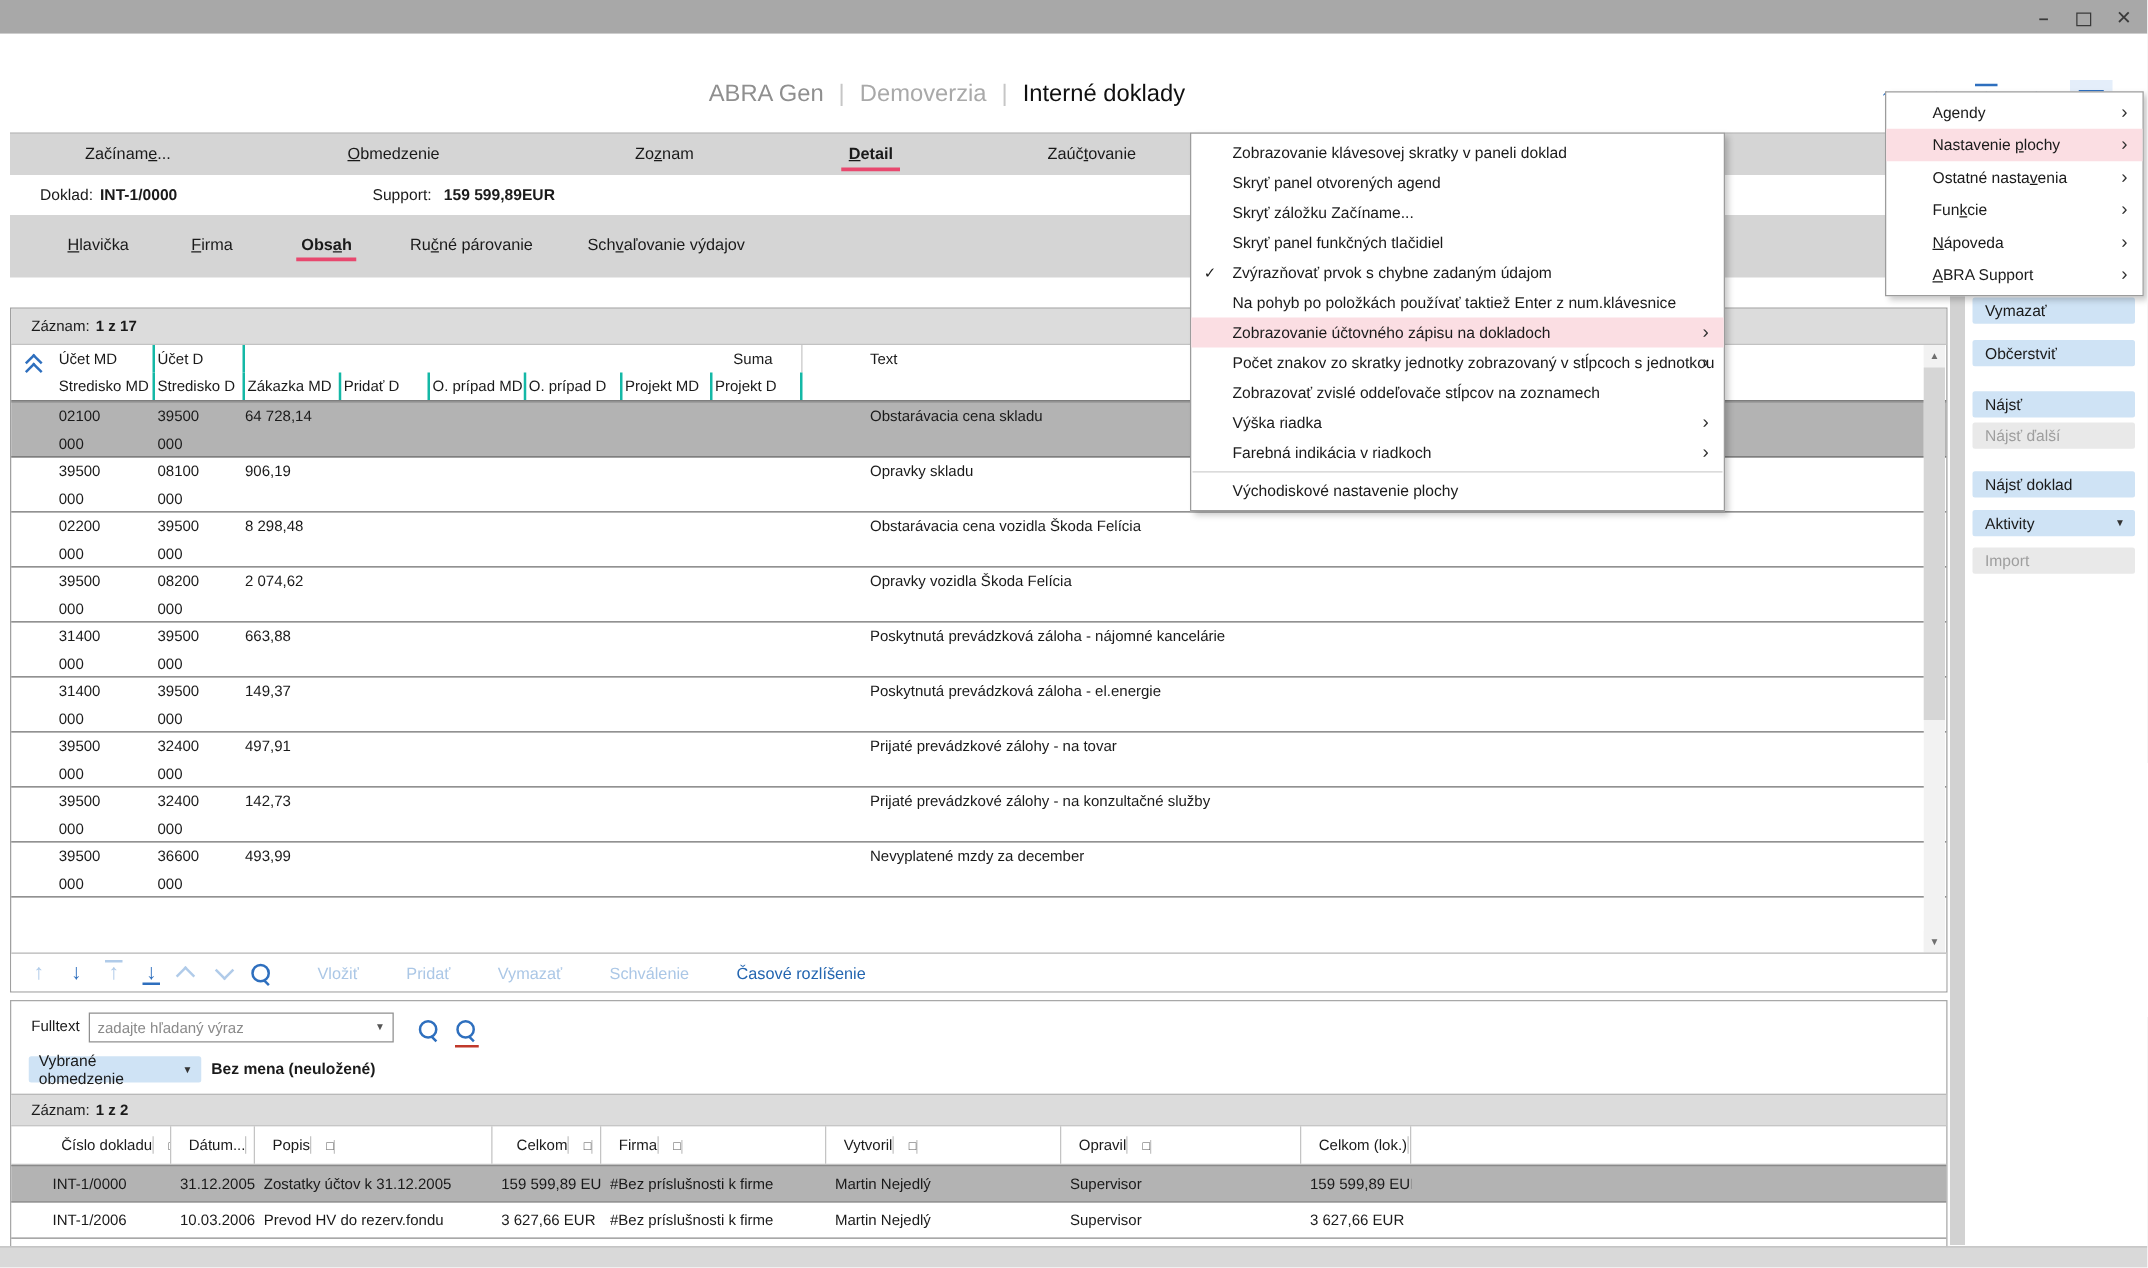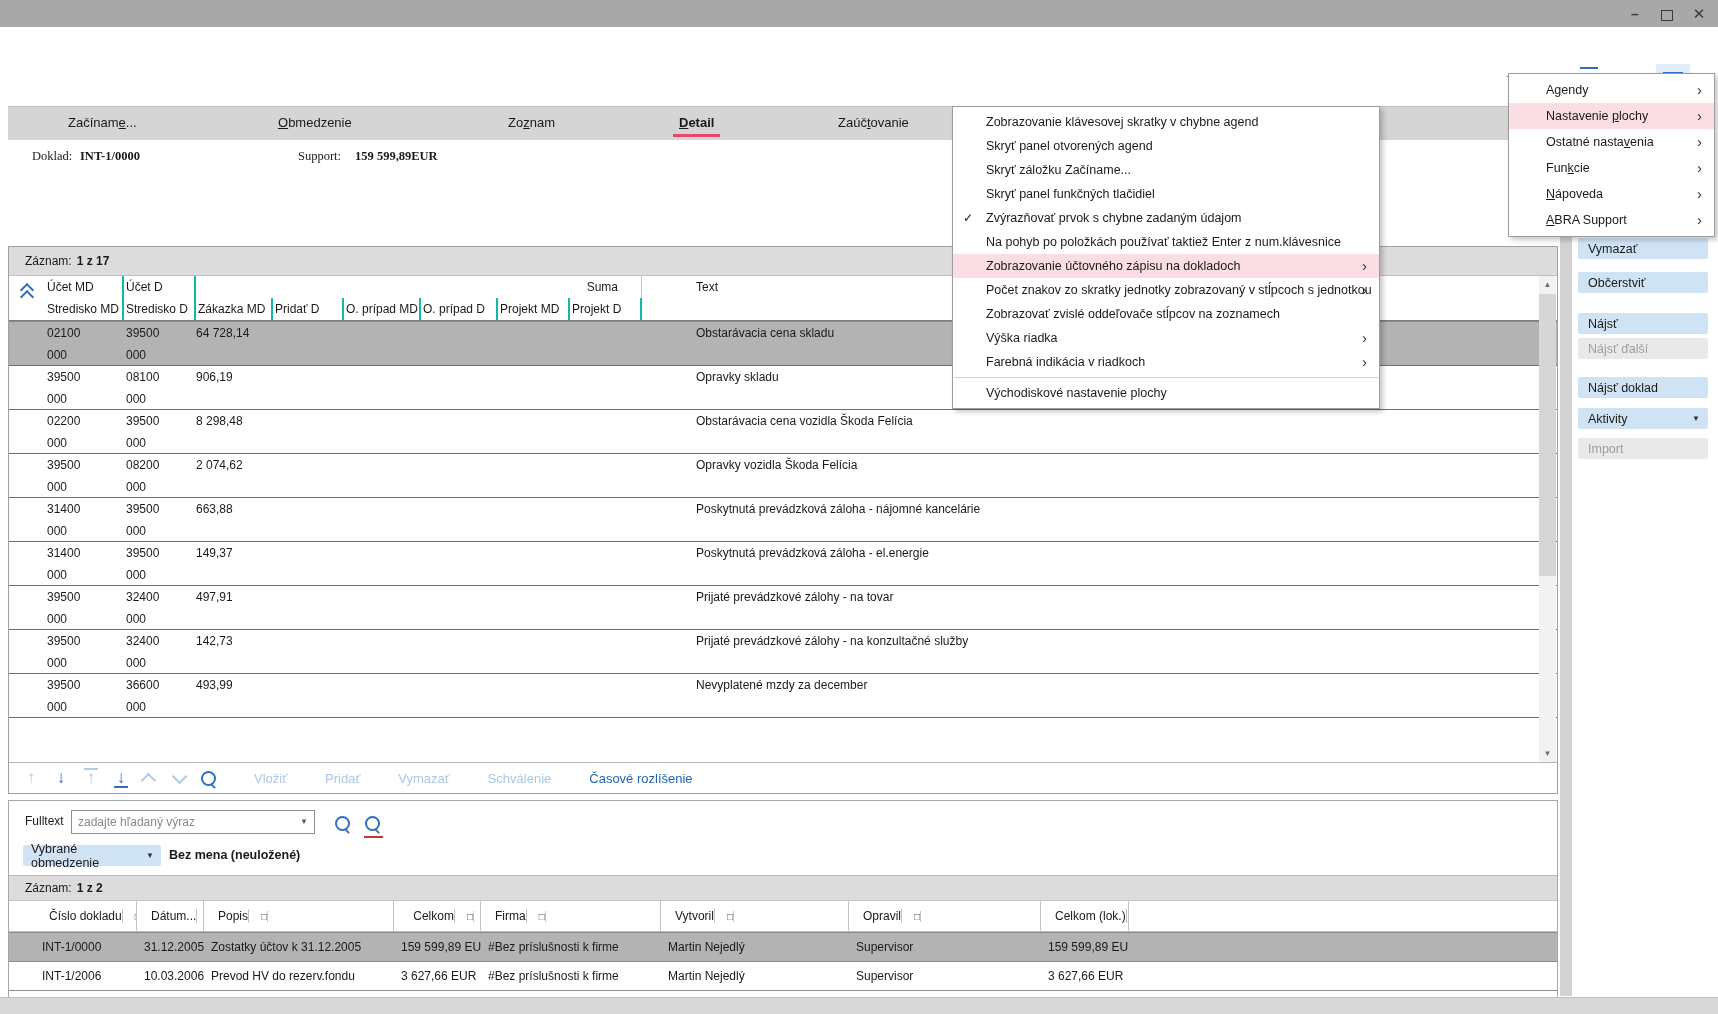--- a/index.html
+++ b/index.html
@@ -33,21 +33,21 @@
              gap:3px;align-items:center;cursor:pointer;}
   .hamburger i{display:block;width:20px;height:3px;background:#2e6fbe;}
 
   
   .tabsbar{position:absolute;left:8px;top:106px;width:1550px;height:34px;background:#d5d5d5;border-top:1px solid #bdbdbd;}
   .tab{position:absolute;top:8px;font-size:13px;cursor:pointer;white-space:nowrap;}
   .tab.active{font-weight:bold;}
   .tab.active::after{content:"";position:absolute;left:-6px;right:-6px;bottom:-7px;height:3px;background:#e8486e;}
 
   
-  .docbar{position:absolute;left:8px;top:140px;width:1550px;height:32px;background:#fff;font-family:Liberation Serif, serif;}
+  .docbar{position:absolute;left:8px;top:140px;width:1550px;height:32px;background:#fff;}
   .docbar .lbl{position:absolute;top:9px;font-size:12.5px;}
   .docbar .val{position:absolute;top:9px;font-size:12.5px;font-weight:bold;}
 
   
   .subtabsbar{position:absolute;left:8px;top:172px;width:1550px;height:50px;background:#d5d5d5;}
   .subtab{position:absolute;top:16px;font-size:13px;cursor:pointer;white-space:nowrap;}
   .subtab.active{font-weight:bold;}
   .subtab.active::after{content:"";position:absolute;left:-4px;right:-4px;bottom:-6px;height:3px;background:#e8486e;}
 
   
@@ -159,20 +159,23 @@
 
   <div class="titlebar">
     <div class="winctl min">–</div>
     <div class="winctl res">
         <span class="restore-shape"></span>
       </div>
     <div class="winctl close">✕</div>
   </div>
 
   <div class="appheader">
+    <div class="apptitle">
+      <span class="app">ABRA Gen</span><span class="sep">|</span><span class="env">Demoverzia</span><span class="sep">|</span><span class="agenda">Interné doklady</span>
+    </div>
     <div class="top-icons">
       <div class="aicon">↑</div>
       <div class="aicon">↓</div>
       <div class="aicon">
           <span class="bar-t"></span>
           <span>↑</span>
         </div>
       <div class="aicon">
           <span class="bar-b"></span>
           <span>↓</span>
@@ -195,20 +198,27 @@
     <span class="tab" style="left:1248px">Príloh<u>y</u></span>
   </div>
 
   <div class="docbar">
     <span class="lbl" style="left:24px">Doklad:</span>
     <span class="val" style="left:72px">INT-1/0000</span>
     <span class="lbl" style="left:290px">Support:</span>
     <span class="val" style="left:347px">159 599,89EUR</span>
   </div>
 
+  <div class="subtabsbar">
+    <span class="subtab" style="left:46px"><u>H</u>lavička</span>
+    <span class="subtab" style="left:145px"><u>F</u>irma</span>
+    <span class="subtab active" style="left:233px">Obs<u>a</u>h</span>
+    <span class="subtab" style="left:320px">Ru<u>č</u>né párovanie</span>
+    <span class="subtab" style="left:462px">Sch<u>v</u>aľovanie výdajov</span>
+  </div>
 
   <div class="listframe">
     <div class="band">
       <span>Záznam:</span>
       <b>1 z 17</b>
     </div>
 
     <div class="thead">
       <div class="sorticon">
           <i></i>
@@ -456,21 +466,21 @@
   <div class="menu appmenu">
     <div class="mi"><span>A<u>g</u>endy</span><span class="sub">›</span></div>
     <div class="mi hl"><span>Nastavenie <u>p</u>lochy</span><span class="sub">›</span></div>
     <div class="mi"><span>Ostatné nasta<u>v</u>enia</span><span class="sub">›</span></div>
     <div class="mi"><span>Fun<u>k</u>cie</span><span class="sub">›</span></div>
     <div class="mi"><span><u>N</u>ápoveda</span><span class="sub">›</span></div>
     <div class="mi"><span><u>A</u>BRA Support</span><span class="sub">›</span></div>
   </div>
 
   <div class="menu setmenu">
-    <div class="mi"><span>Zobrazovanie klávesovej skratky v chybne agend</span></div>
+    <div class="mi"><span>Zobrazovanie klávesovej skratky v paneli doklad</span></div>
     <div class="mi"><span>Skryť panel otvorených agend</span></div>
     <div class="mi"><span>Skryť záložku Začíname...</span></div>
     <div class="mi"><span>Skryť panel funkčných tlačidiel</span></div>
     <div class="mi"><span class="mark">✓</span><span>Zvýrazňovať prvok s chybne zadaným údajom</span></div>
     <div class="mi"><span>Na pohyb po položkách používať taktiež Enter z num.klávesnice</span></div>
     <div class="mi hl"><span>Zobrazovanie účtovného zápisu na dokladoch</span><span class="sub">›</span></div>
     <div class="mi"><span>Počet znakov zo skratky jednotky zobrazovaný v stĺpcoch s jednotkou</span><span class="sub">›</span></div>
     <div class="mi"><span>Zobrazovať zvislé oddeľovače stĺpcov na zoznamech</span></div>
     <div class="mi"><span>Výška riadka</span><span class="sub">›</span></div>
     <div class="mi"><span>Farebná indikácia v riadkoch</span><span class="sub">›</span></div>

